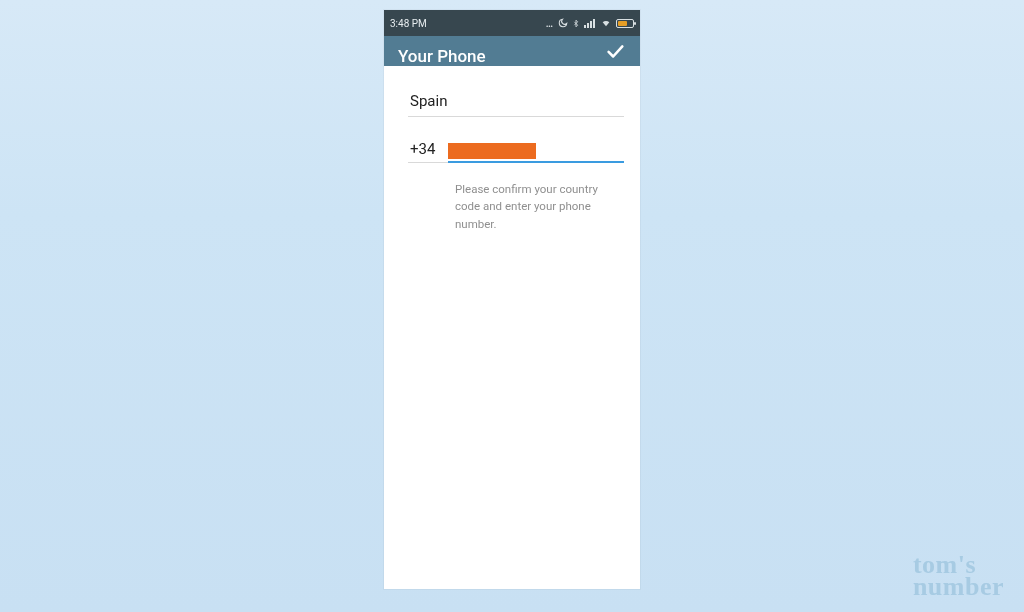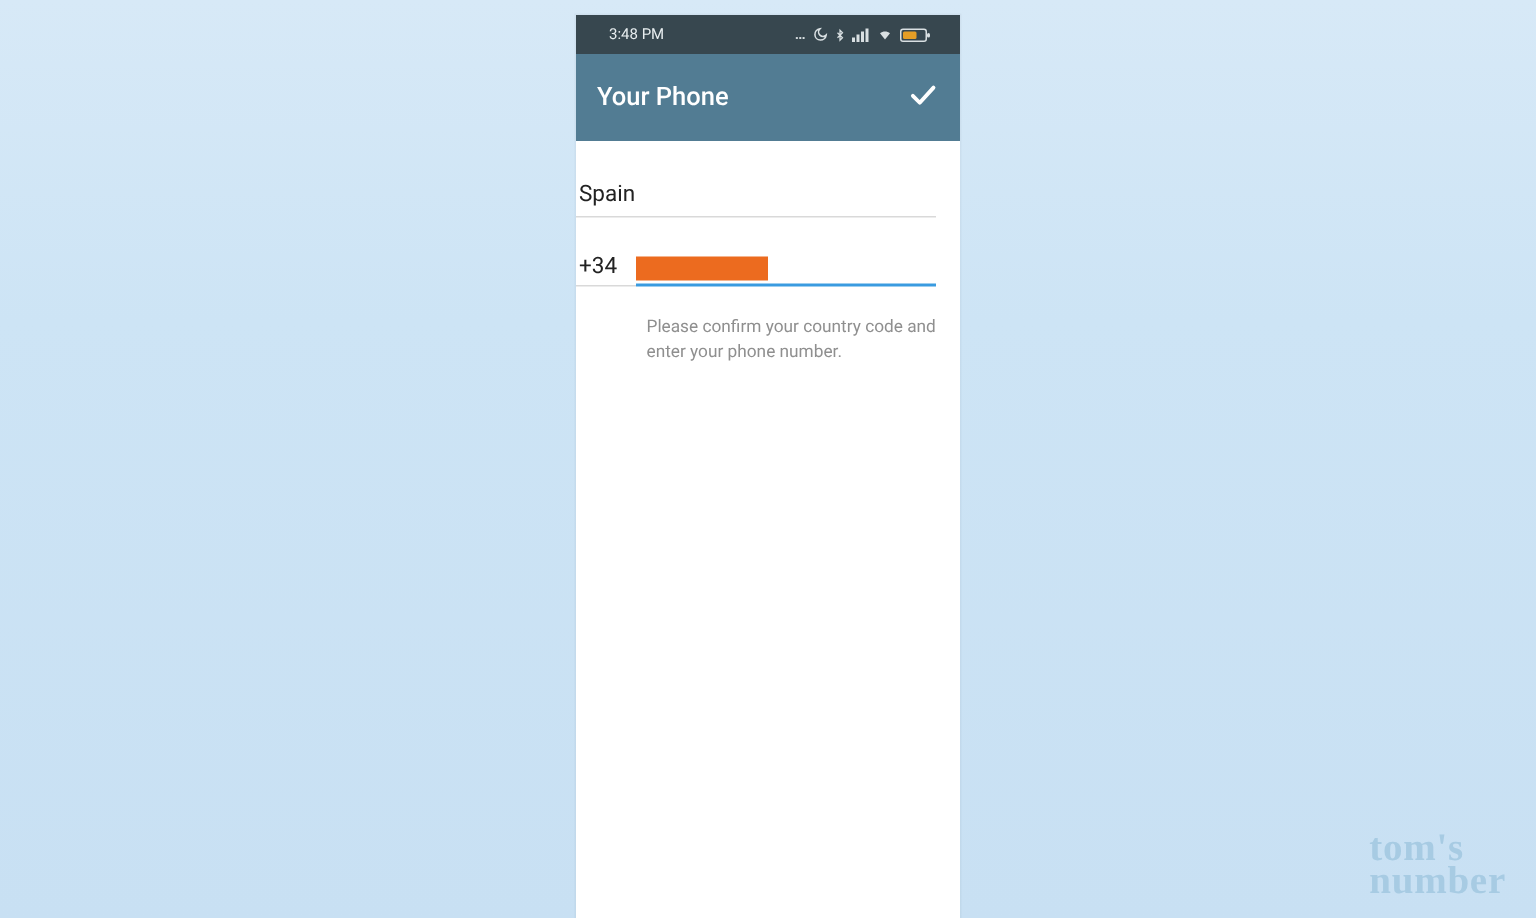--- a/index.html
+++ b/index.html
@@ -28,53 +28,53 @@
   }
 
   
   .statusbar {
     height: 26px;
     background: #37474f;
     color: #e7edef;
     font-size: 10px;
     display: flex;
     align-items: center;
-    padding: 0 22px;
+    padding: 0 6px;
     justify-content: space-between;
   }
   .status-icons { display:flex; align-items:center; gap:4px; opacity:.92; }
   .status-icons span { display:inline-flex; }
   .dots { letter-spacing:1px; font-weight:600; }
   .battery {
     width: 18px; height: 9px;
     border: 1px solid #e7edef; border-radius: 2px;
     position: relative; box-sizing: border-box;
   }
   .battery::after {
     content:""; position:absolute; right:-3px; top:2px;
     width:2px; height:3px; background:#e7edef; border-radius:1px;
   }
   .battery .fill { position:absolute; left:1px; top:1px; bottom:1px; width:55%;
     background:#f4a623; border-radius:1px; }
 
   
   .appbar {
-    height: 58px;
+    height: 30px;
     background: #527c93;
     color: #ffffff;
     display: flex;
-    align-items: center;
+    align-items: flex-end;
     justify-content: space-between;
     padding: 0 14px;
   }
   .appbar .title { font-size: 17px; font-weight: 500; }
   .checkmark svg { stroke:#ffffff; }
 
   
-  .content { padding: 18px 16px 0 0; background:#ffffff; min-height: 505px; }
+  .content { padding: 18px 16px 0 24px; background:#ffffff; min-height: 505px; }
 
   .field-country {
     font-size: 15px;
     color: #222;
     padding: 8px 2px 6px 2px;
     border-bottom: 1px solid #d9d9d9;
   }
 
   .phone-row {
     display: flex;

